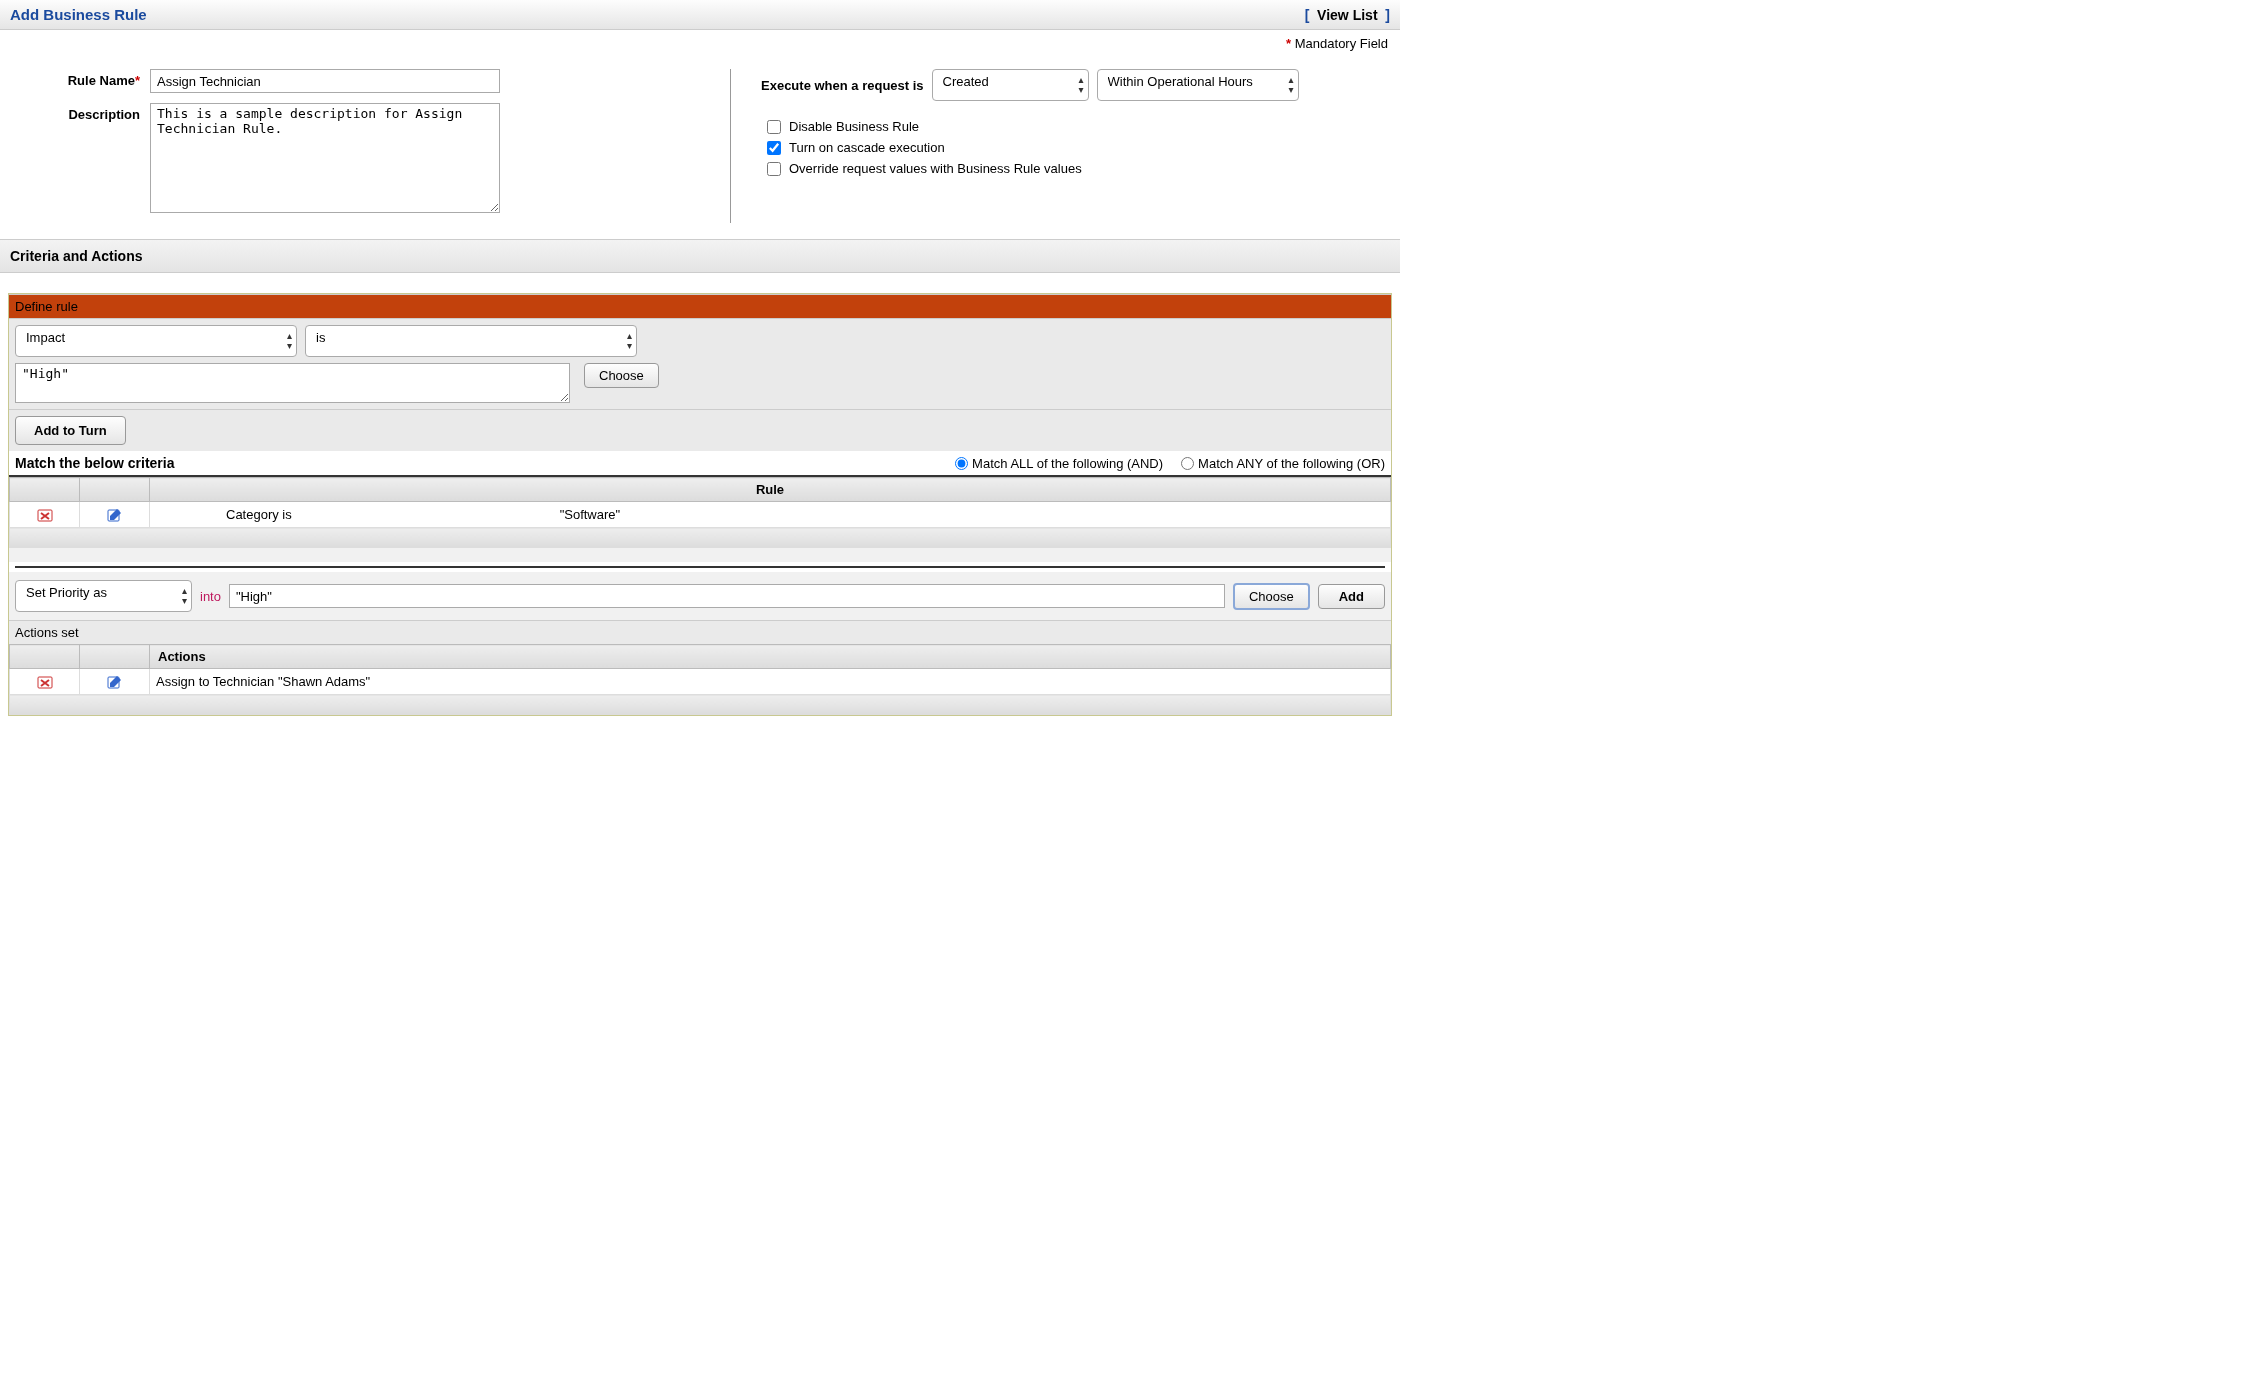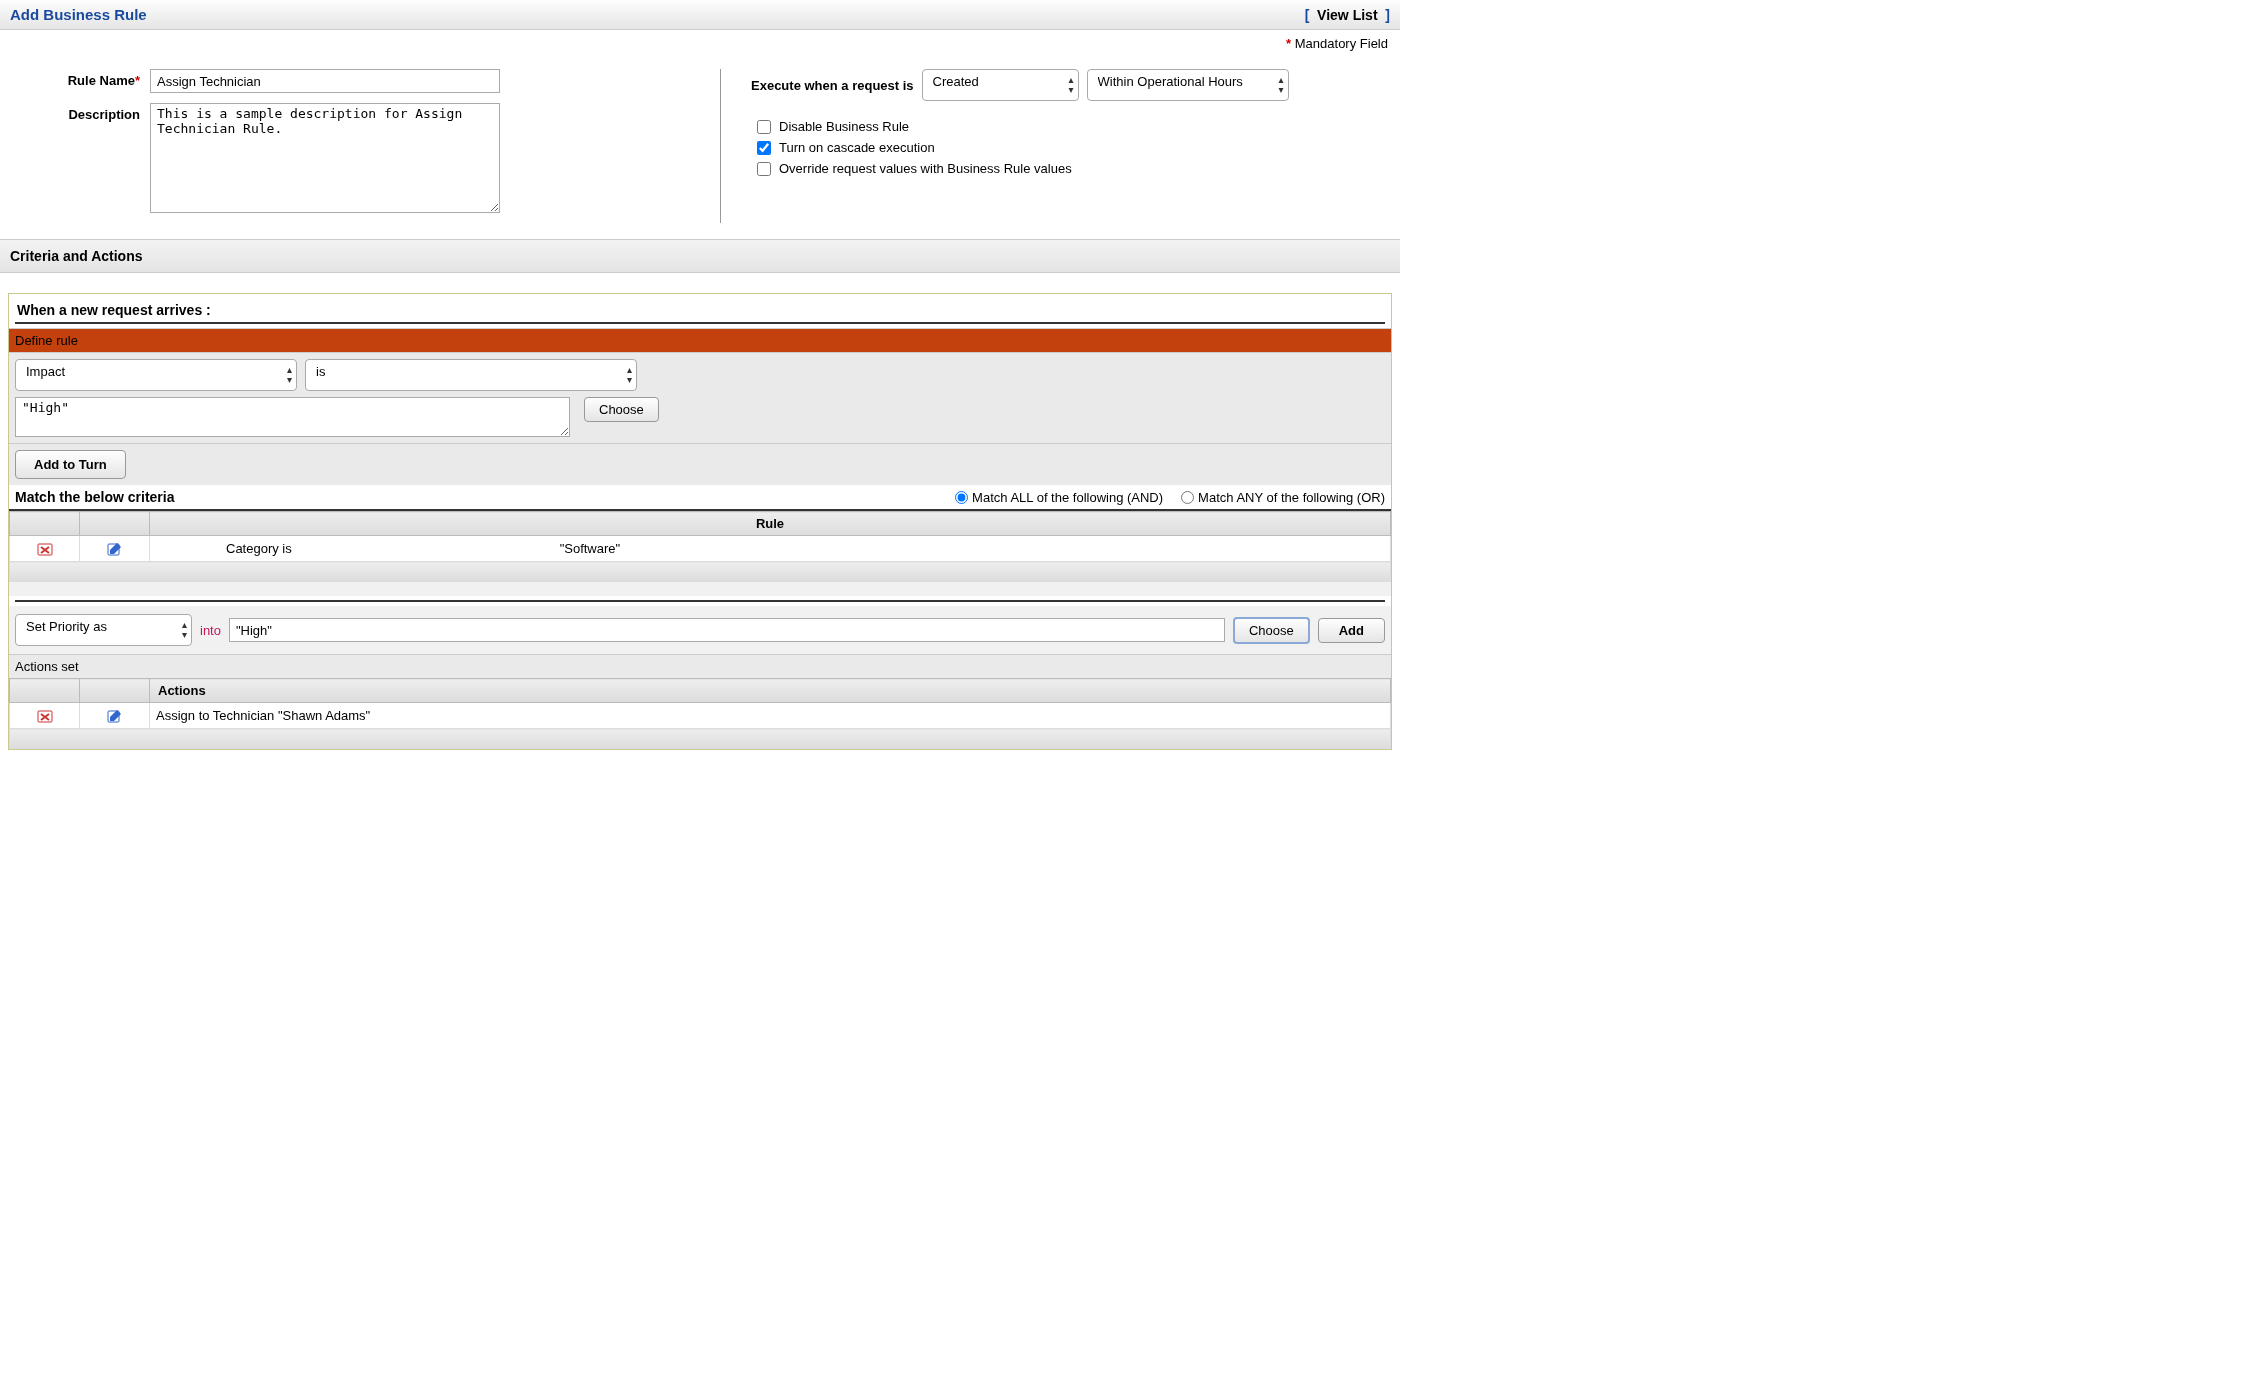--- a/index.html
+++ b/index.html
@@ -13,21 +13,21 @@
   background: linear-gradient(to bottom, #fdfdfd, #e5e5e5);
   border-bottom: 1px solid #ccc;
 }
 .page-title { font-size: 15px; font-weight: bold; color: #1a4a9e; }
 .view-list-link { font-size: 14px; font-weight: bold; color: #000; cursor: pointer; }
 .view-list-link .bracket { color: #1a4a9e; font-weight: bold; }
 
 .upper-section {
   display: flex;
   padding: 16px 10px 16px 20px;
-  gap: 10px;
+  gap: 20px;
 }
 .left-col { width: 690px; }
 .right-col { flex: 1; padding-left: 30px; border-left: 1px solid #999; }
 
 .mandatory-note { text-align: right; padding: 6px 12px 2px 0; font-size: 13px; }
 .red-star { color: #cc0000; font-weight: bold; }
 
 .form-row { display: flex; margin-bottom: 10px; }
 .form-label { width: 130px; text-align: right; padding-right: 10px; font-weight: bold; padding-top: 4px; }
 .form-input-text {
@@ -190,24 +190,20 @@
       <label>Override request values with Business Rule values</label>
     </div>
   </div>
 </div>
 
 <div class="section-header">Criteria and Actions</div>
 
 <div class="criteria-container">
   <div class="criteria-inner">
 
-    <div class="white-band">
-      <div class="sub-heading">When a new request arrives :</div>
-      <div class="thin-hr"></div>
-    </div>
 
     <div class="gray-band">Define rule</div>
 
     <div class="define-row">
       <span class="select-wrap sel-lg">
         <select>
           <option>Impact</option>
         </select>
         <span class="select-caret">▴<br>▾</span>
       </span>

